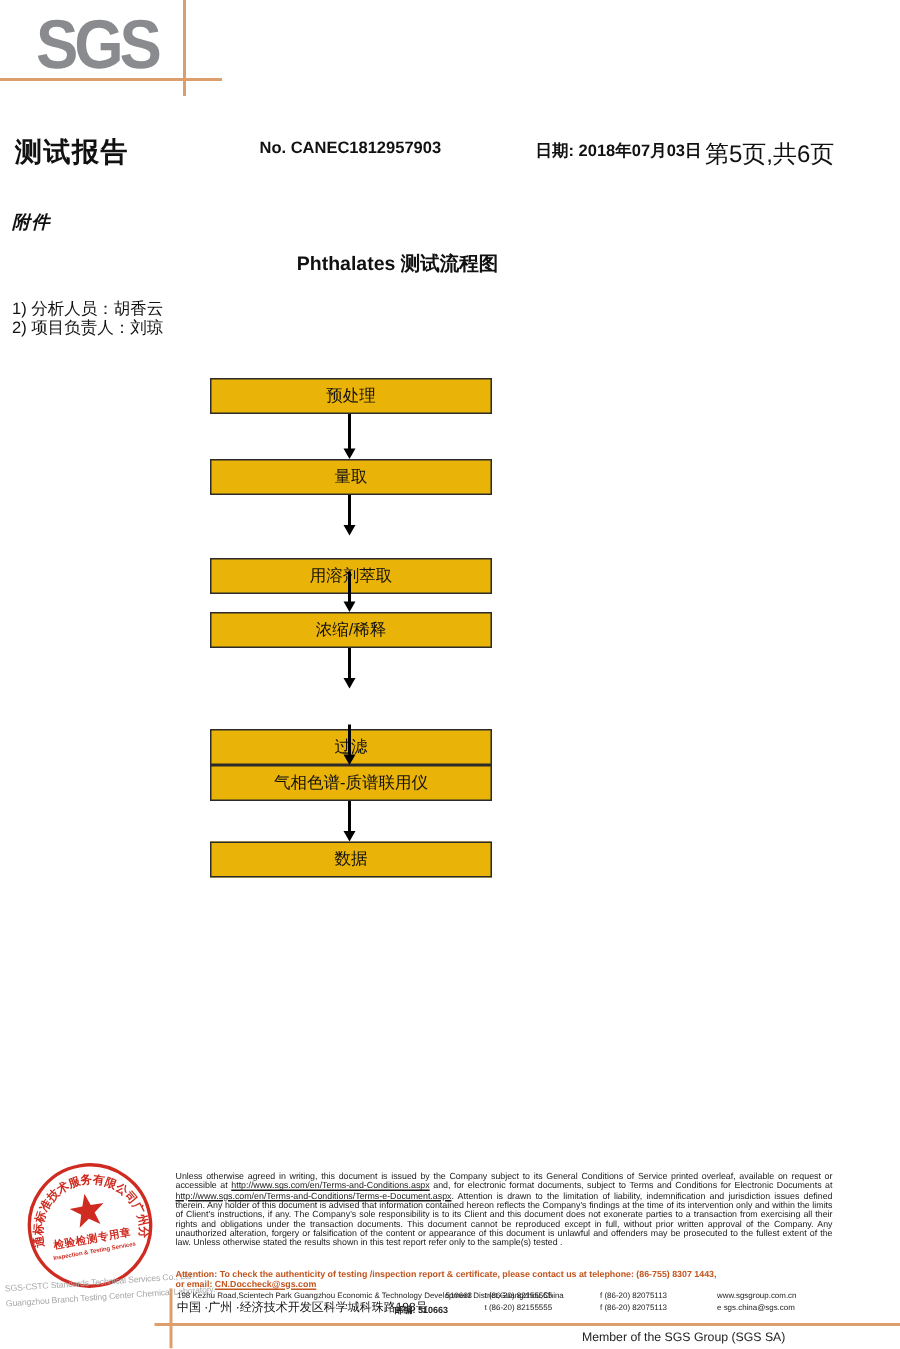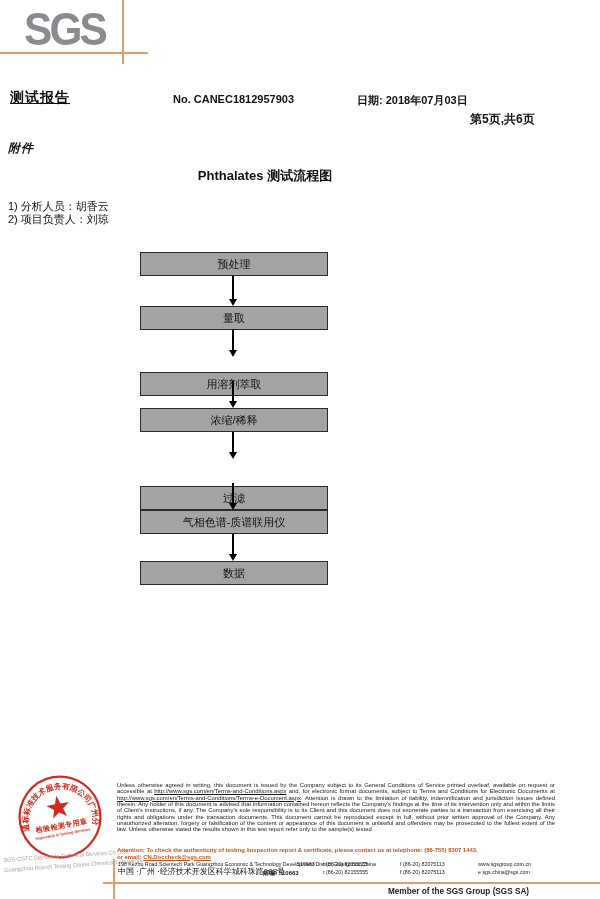--- a/index.html
+++ b/index.html
@@ -9,32 +9,32 @@
   }
   .abs{position:absolute;}
   
   .sgs-logo{
     left:24px;top:6px;font-size:46px;font-weight:700;color:#8a8b8e;
     letter-spacing:-3px;transform:scaleX(.92);transform-origin:left top;line-height:1;
   }
   .oline{background:#dc9f6b;}
   .hline-logo{left:0;top:52px;width:148px;height:2px;}
   .vline-logo{left:122px;top:0;width:2px;height:64px;}
-  .report-title{left:10px;top:89px;font-size:14px;font-weight:700;letter-spacing:1px;text-decoration:underline;}
+  .report-title{left:10px;top:89px;font-size:18px;font-weight:700;letter-spacing:1px;}
   .report-no{left:173px;top:93px;font-size:11px;font-weight:600;}
   .report-date{left:345px;top:93px;font-size:11px;font-weight:600;margin-left:12px;}
-  .report-pages{left:470px;top:111px;font-size:12px;font-weight:700;}
+  .report-pages{left:470px;top:93px;font-size:16px;font-weight:400;}
   
   .attachment-label{left:8px;top:140px;font-size:12px;font-weight:700;letter-spacing:1px;font-style:italic;}
   .flow-title{left:0;top:167px;width:466px;text-align:center;font-size:13px;font-weight:700;margin-left:32px;}
   .note{left:8px;font-size:11px;line-height:13px;}
   .note-1{top:200px;} .note-2{top:213px;}
   
   .fbox{
-    left:140px;width:186px;height:22px;border:1px solid #2b2b2b;background:#a3a3a3;
+    left:140px;width:186px;height:22px;border:1px solid #2b2b2b;background:#eab308;
     text-align:center;font-size:11px;line-height:22px;color:#111;
   }
   .arrow{left:229px;width:8px;}
   .arrow .stem{position:absolute;left:3.2px;top:0;bottom:6px;width:1.6px;background:#000;}
   .arrow .head{position:absolute;bottom:0;left:0;width:0;height:0;
     border-left:4px solid transparent;border-right:4px solid transparent;border-top:7px solid #000;}
   
   .stamp{left:17px;top:774px;width:86px;height:86px;transform:rotate(-10deg);}
   .stamp-gray{
     left:3px;top:856px;width:140px;font-size:5.8px;line-height:9.5px;color:#a8a8a8;
@@ -57,21 +57,21 @@
   .addr-tel1{left:323px;top:861px;}
   .addr-fax1{left:400px;top:861px;}
   .addr-web{left:478px;top:861px;}
   .addr-cn{left:118px;top:866px;font-size:8px;font-weight:400;color:#111;white-space:nowrap;}
   .addr-cn-postal{left:263px;top:869px;font-size:6px;font-weight:700;}
   .addr-tel2{left:323px;top:869px;}
   .addr-fax2{left:400px;top:869px;}
   .addr-email{left:478px;top:869px;}
   .hline-footer{left:103px;top:882px;width:497px;height:1.5px;}
   .vline-footer{left:113px;top:859px;width:1.5px;height:40px;}
-  .member{left:388px;top:887px;font-size:8.2px;font-weight:700;color:#222;}
+  .member{left:388px;top:887px;font-size:8.2px;font-weight:400;color:#222;}
 </style>
 </head>
 <body>
 
 <div class="abs sgs-logo">SGS</div>
 <div class="abs oline hline-logo"></div>
 <div class="abs oline vline-logo"></div>
 
 <div class="abs report-title">测试报告</div>
 <div class="abs report-no">No. CANEC1812957903</div>

